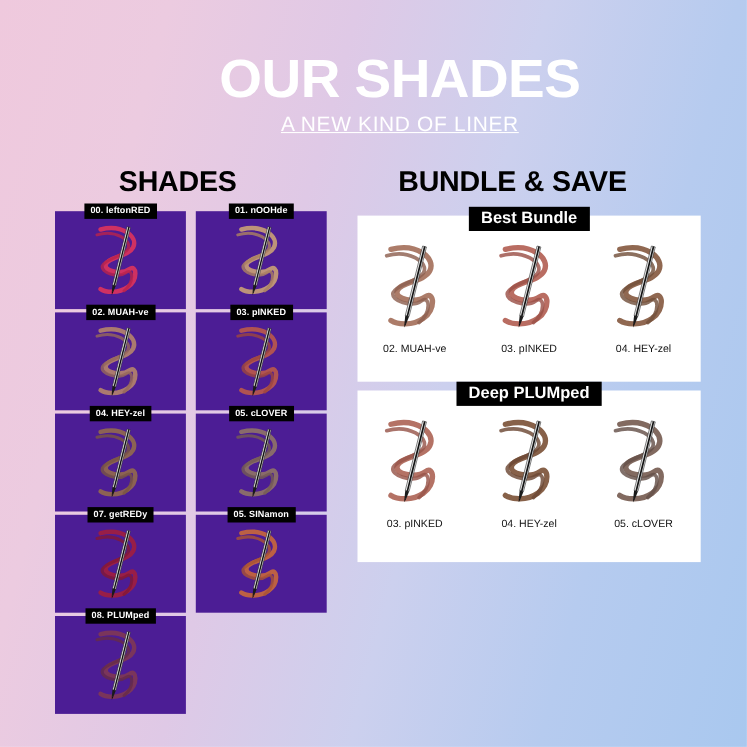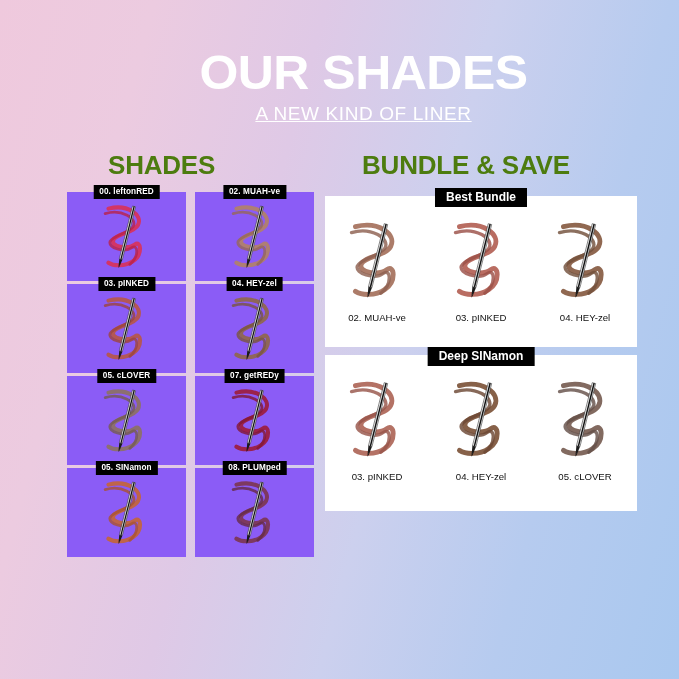--- a/index.html
+++ b/index.html
@@ -48,46 +48,45 @@
     margin: 7px 0 0 0;
     line-height: 1;
     text-decoration: underline;
   }
 
   
   .section-head {
     position: absolute;
     font-size: 26px;
     font-weight: bold;
-    color: #4d7c0f;
+    color: #000000;
     letter-spacing: -0.2px;
     line-height: 1;
   }
   .section-head.shades { left: 108px; top: 152px; }
   .section-head.bundle { left: 362px; top: 152px; }
 
   
   .shades-grid {
     position: absolute;
     left: 50px;
     top: 192px;
     width: 247px;
     display: grid;
     grid-template-columns: repeat(2, 119px);
     grid-template-rows: repeat(5, 89px);
     column-gap: 9px;
     row-gap: 3px;
   }
   .shade-card {
     position: relative;
-    background: #8b5cf6;
+    background: #4c1d95;
     width: 119px;
     height: 89px;
     overflow: visible;
-    margin-left: 17px;
   }
   .shade-badge {
     position: absolute;
     top: -7px;
     left: 50%;
     transform: translateX(-50%);
     background: #000000;
     color: #ffffff;
     font-size: 8.2px;
     font-weight: bold;
@@ -119,21 +118,21 @@
   }
   .bundle-panel.best { height: 151px; }
   .bundle-panel.deep { height: 156px; margin-top: 8px; }
   .bundle-badge {
     position: absolute;
     top: -8px;
     left: 50%;
     transform: translateX(-50%);
     background: #000000;
     color: #ffffff;
-    font-size: 12px;
+    font-size: 15px;
     font-weight: bold;
     padding: 3px 11px 4px 11px;
     white-space: nowrap;
     line-height: 1;
     z-index: 6;
   }
   .bundle-row {
     position: absolute;
     left: 0;
     top: 14px;
@@ -182,20 +181,37 @@
           <g transform="translate(59.5,44.5) rotate(14)">
             <rect x="-1.55" y="-31" width="3.1" height="54.56" fill="#f2f2f2" stroke="#2b2b2b" stroke-width="0.5"></rect>
             <rect x="-0.496" y="-31" width="1.302" height="54.56" fill="#141414"></rect>
             <path d="M -1.55 23.560000000000002 L 1.55 23.560000000000002 L 0.682 29.76 L -0.682 29.76 Z" fill="#1a1a1a"></path>
             <path d="M -0.682 29.76 L 0.682 29.76 L 0 32.550000000000004 Z" fill="#0d0d0d"></path>
           </g>
         </svg>
       </div>
     </div>
     <div class="shade-card">
+      <div class="shade-badge">01. nOOHde</div>
+      <div class="swatch-wrap">
+        <svg viewBox="0 0 119 89" width="119" height="89" class="swatch-svg">
+          <g transform="translate(59.5,44.5) scale(0.82)">
+            <path d="M -22 -34 C 2 -40, 20 -26, 14 -14 C 9 -4, -12 -4, -16 4 C -20 13, 2 16, 10 10 C 18 4, 20 22, 8 30 C -2 37, -16 36, -22 32" fill="none" stroke="#c39a77" stroke-width="5" stroke-linecap="round" stroke-linejoin="round" opacity="0.95"></path>
+            <path d="M -26 -28 C -6 -34, 14 -22, 8 -12 C 3 -4, -16 -2, -20 6 C -23 14, -2 20, 6 14 C 14 8, 16 24, 4 34" fill="none" stroke="#ab8062" stroke-width="3.4" stroke-linecap="round" stroke-linejoin="round" opacity="0.82"></path>
+          </g>
+          <g transform="translate(59.5,44.5) rotate(14)">
+            <rect x="-1.55" y="-31" width="3.1" height="54.56" fill="#f2f2f2" stroke="#2b2b2b" stroke-width="0.5"></rect>
+            <rect x="-0.496" y="-31" width="1.302" height="54.56" fill="#141414"></rect>
+            <path d="M -1.55 23.560000000000002 L 1.55 23.560000000000002 L 0.682 29.76 L -0.682 29.76 Z" fill="#1a1a1a"></path>
+            <path d="M -0.682 29.76 L 0.682 29.76 L 0 32.550000000000004 Z" fill="#0d0d0d"></path>
+          </g>
+        </svg>
+      </div>
+    </div>
+    <div class="shade-card">
       <div class="shade-badge">02. MUAH-ve</div>
       <div class="swatch-wrap">
         <svg viewBox="0 0 119 89" width="119" height="89" class="swatch-svg">
           <g transform="translate(59.5,44.5) scale(0.82)">
             <path d="M -22 -34 C 2 -40, 20 -26, 14 -14 C 9 -4, -12 -4, -16 4 C -20 13, 2 16, 10 10 C 18 4, 20 22, 8 30 C -2 37, -16 36, -22 32" fill="none" stroke="#b07f6d" stroke-width="5" stroke-linecap="round" stroke-linejoin="round" opacity="0.95"></path>
             <path d="M -26 -28 C -6 -34, 14 -22, 8 -12 C 3 -4, -16 -2, -20 6 C -23 14, -2 20, 6 14 C 14 8, 16 24, 4 34" fill="none" stroke="#96685a" stroke-width="3.4" stroke-linecap="round" stroke-linejoin="round" opacity="0.82"></path>
           </g>
           <g transform="translate(59.5,44.5) rotate(14)">
             <rect x="-1.55" y="-31" width="3.1" height="54.56" fill="#f2f2f2" stroke="#2b2b2b" stroke-width="0.5"></rect>
             <rect x="-0.496" y="-31" width="1.302" height="54.56" fill="#141414"></rect>
@@ -354,21 +370,21 @@
               <rect x="-0.5759999999999998" y="-37" width="1.512" height="65.12" fill="#141414"></rect>
               <path d="M -1.8 28.120000000000005 L 1.8 28.120000000000005 L 0.792 35.52 L -0.792 35.52 Z" fill="#1a1a1a"></path>
               <path d="M -0.792 35.52 L 0.792 35.52 L 0 38.85 Z" fill="#0d0d0d"></path>
             </g>
           </svg>
           <div class="bundle-label">04. HEY-zel</div>
         </div>
       </div>
     </div>
     <div class="bundle-panel deep">
-      <div class="bundle-badge">Deep SINamon</div>
+      <div class="bundle-badge">Deep PLUMped</div>
       <div class="bundle-row">
         <div class="bundle-item">
           <svg viewBox="0 0 98 100" width="98" height="100" class="bundle-swatch">
             <g transform="translate(49,50) scale(0.98)">
               <path d="M -22 -34 C 2 -40, 20 -26, 14 -14 C 9 -4, -12 -4, -16 4 C -20 13, 2 16, 10 10 C 18 4, 20 22, 8 30 C -2 37, -16 36, -22 32" fill="none" stroke="#b06a5d" stroke-width="5" stroke-linecap="round" stroke-linejoin="round" opacity="0.95"></path>
               <path d="M -26 -28 C -6 -34, 14 -22, 8 -12 C 3 -4, -16 -2, -20 6 C -23 14, -2 20, 6 14 C 14 8, 16 24, 4 34" fill="none" stroke="#97564b" stroke-width="3.4" stroke-linecap="round" stroke-linejoin="round" opacity="0.82"></path>
             </g>
             <g transform="translate(49,50) rotate(14)">
               <rect x="-1.8" y="-37" width="3.6" height="65.12" fill="#f2f2f2" stroke="#2b2b2b" stroke-width="0.5"></rect>
               <rect x="-0.5759999999999998" y="-37" width="1.512" height="65.12" fill="#141414"></rect>

